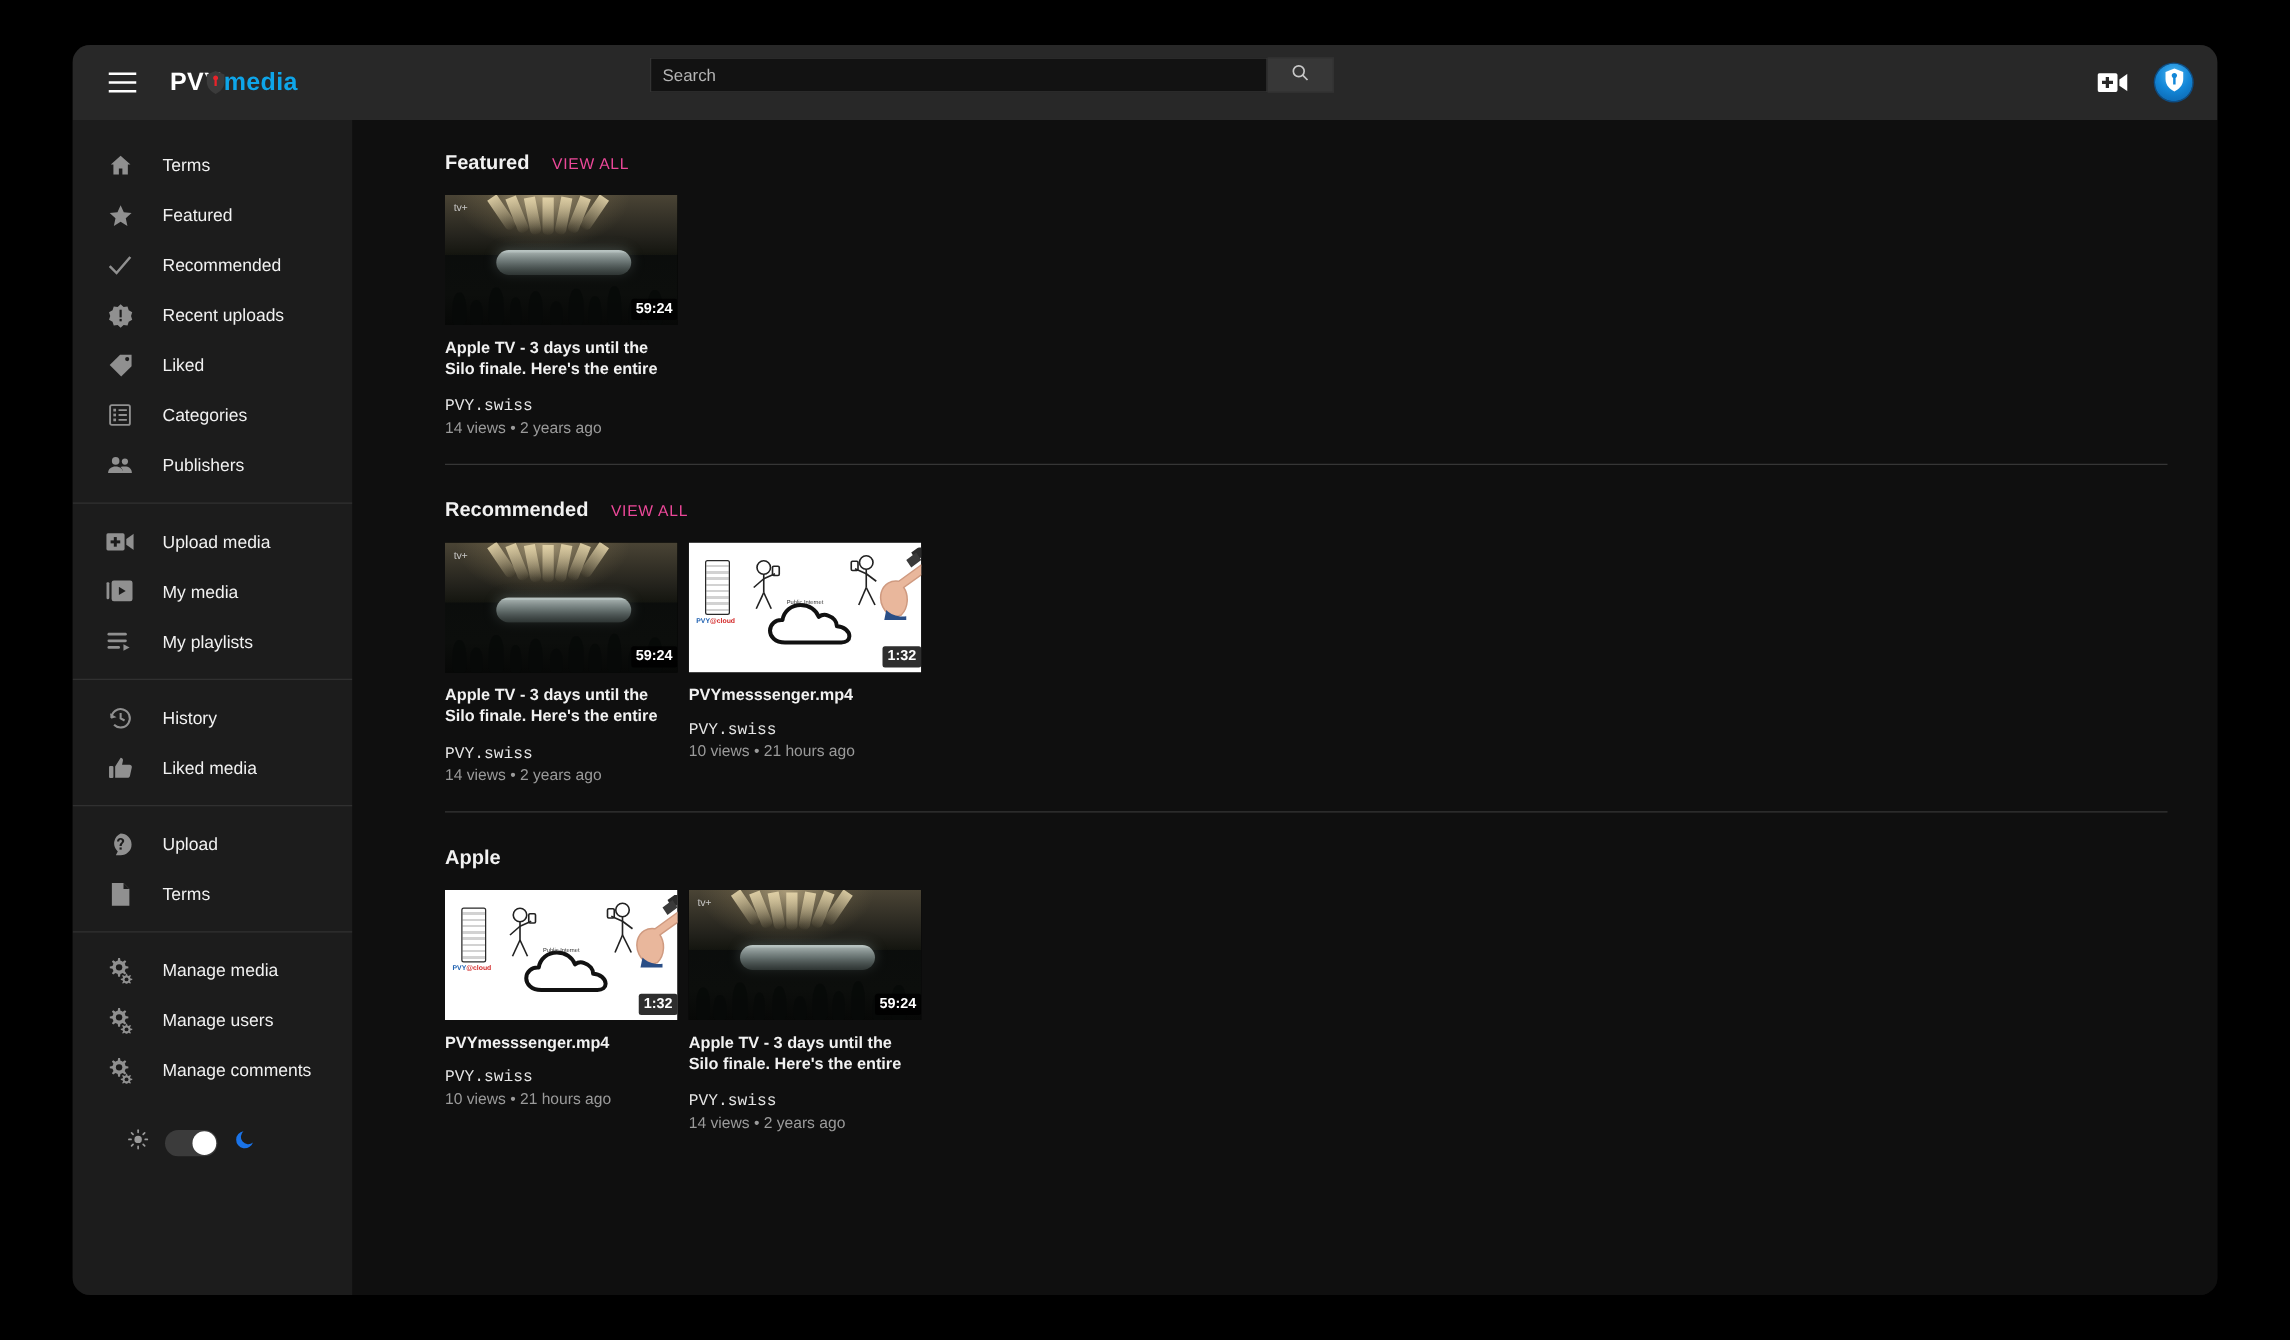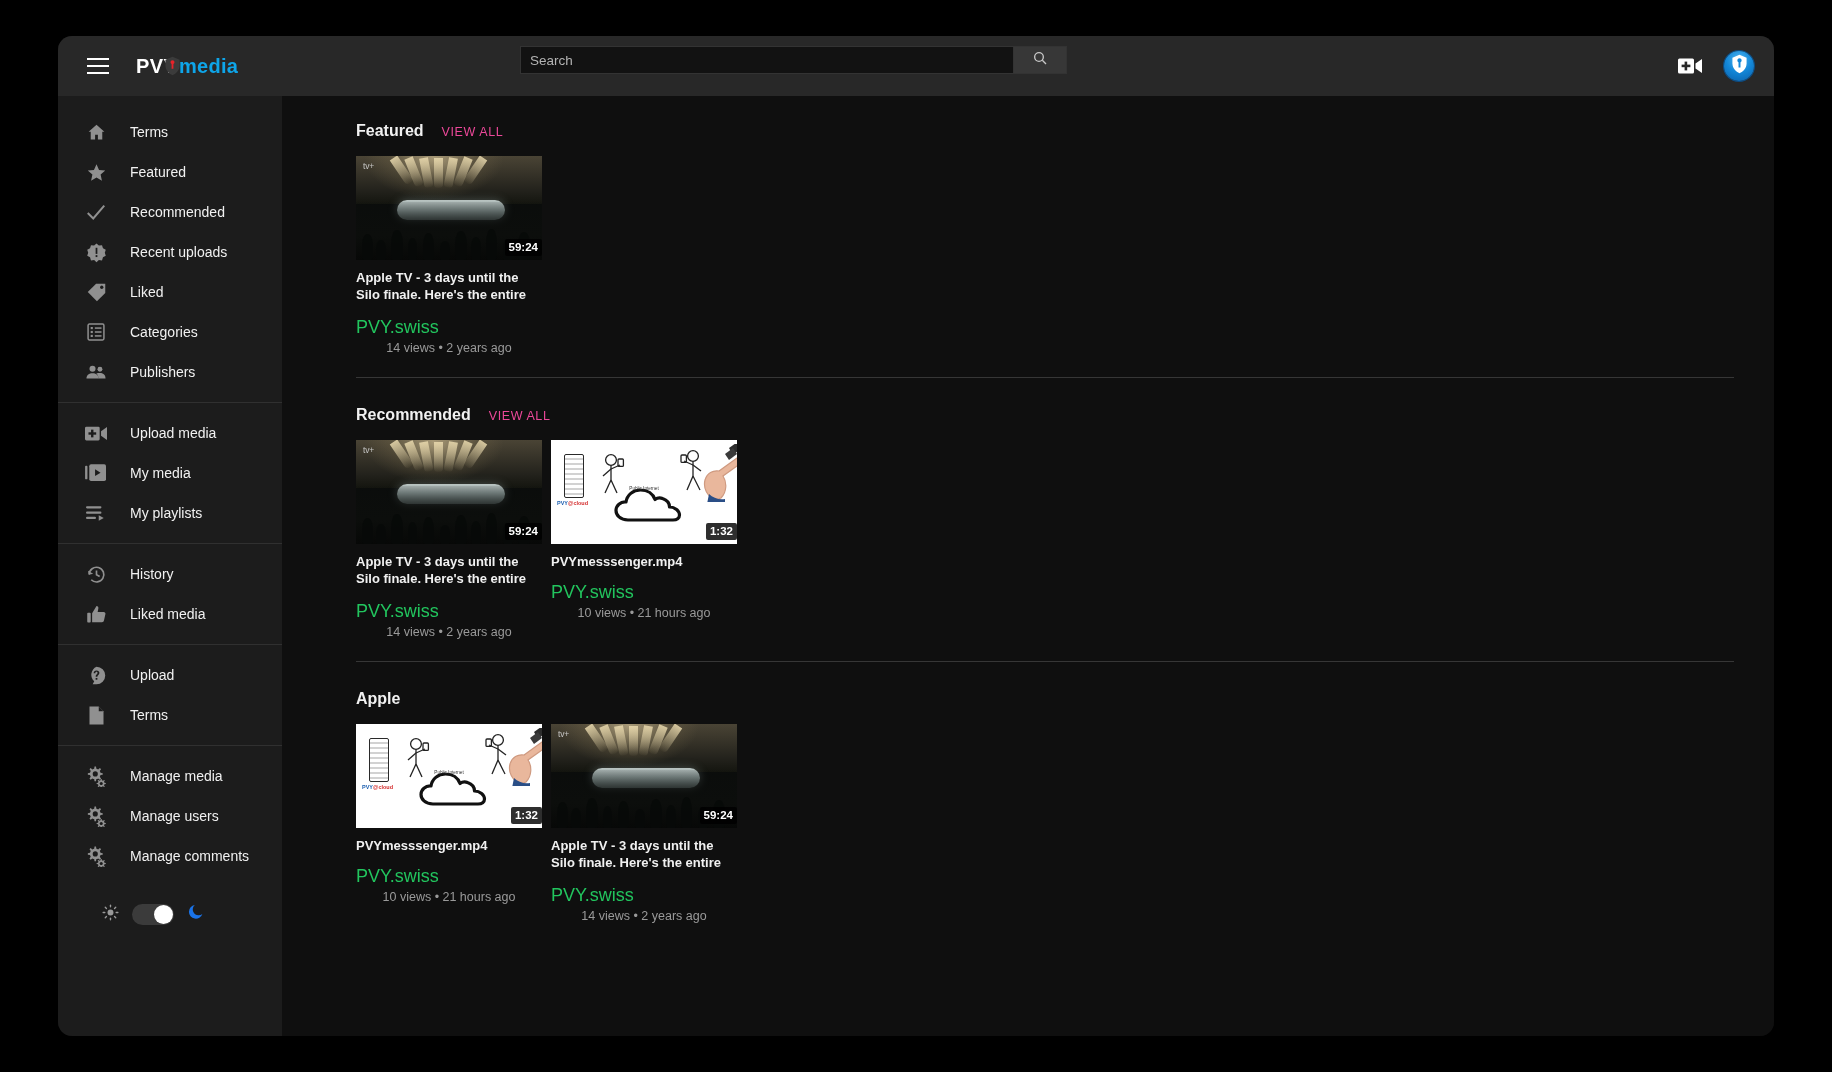--- a/index.html
+++ b/index.html
@@ -166,22 +166,22 @@
     line-height: 1.3;
   }
   .card-title {
     margin-top: 9px;
     color: #f1f1f1;
     font-size: 13px; font-weight: bold;
     line-height: 1.33;
     max-height: 36px;
     overflow: hidden;
   }
-  .card-channel { margin-top: 12px; color: #22c55e; font-size: 18px; }
-  .card-meta { margin-top: 3px; color: #9a9a9a; font-size: 12.5px; text-align: center; }
+  .card-channel { margin-top: 12px; color: #e5e5e5; font-size: 13px; font-family: Liberation Mono, monospace; }
+  .card-meta { margin-top: 3px; color: #9a9a9a; font-size: 12.5px; }
   .row-divider { height: 1px; background: #363636; margin: 22px 0 0 0; }
   
   .silo-art { position: absolute; inset: 0; background: #0a0c0b; }
   .silo-ceiling {
     position: absolute; left: 0; right: 0; top: 0; height: 46%;
     background:
       radial-gradient(ellipse 52% 120% at 42% 4%, rgba(226,206,160,.62) 0%, rgba(150,132,92,.20) 46%, rgba(0,0,0,0) 72%),
       linear-gradient(180deg, #4a4435 0%, #23221c 72%, #14150f 100%);
   }
   .silo-ray {

